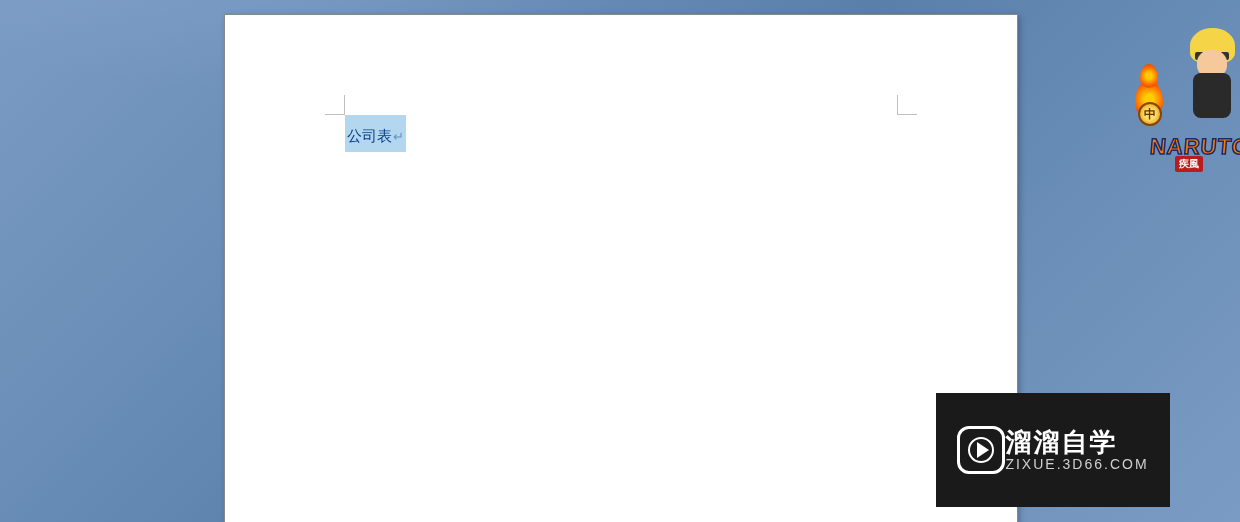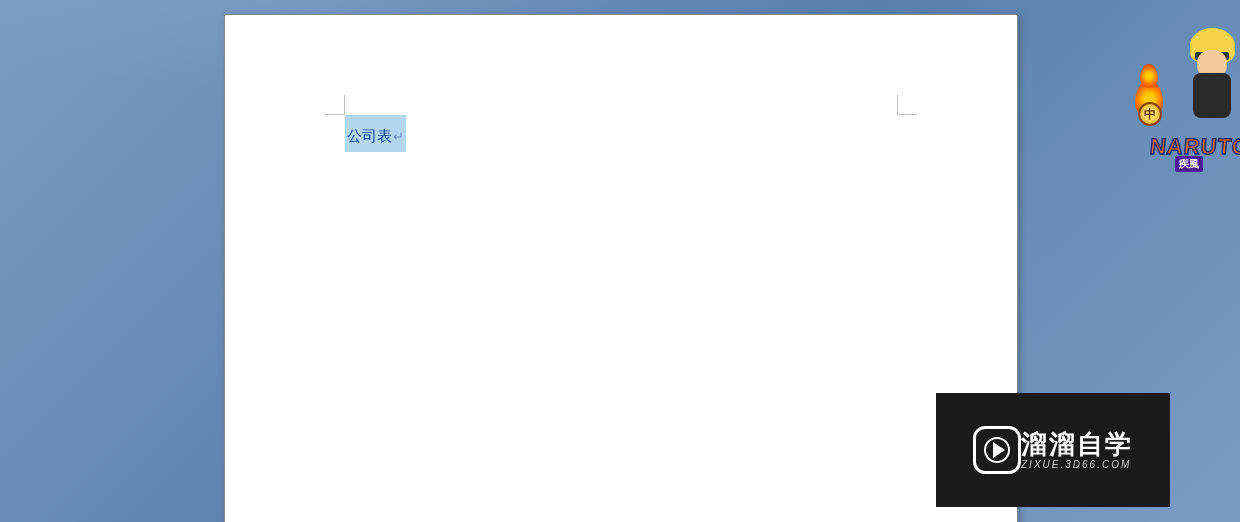--- a/index.html
+++ b/index.html
@@ -112,24 +112,23 @@
       display: flex;
       flex-direction: column;
     }
     .wm-title {
       font-size: 26px;
       font-weight: bold;
       letter-spacing: 2px;
       line-height: 1.1;
     }
     .wm-url {
-      font-size: 10px;
+      font-size: 14px;
       letter-spacing: 2px;
       color: #d0d0d0;
-      font-style: italic;
     }
     .character-art {
       position: absolute;
       right: -10px;
       top: 18px;
       width: 120px;
       height: 150px;
       pointer-events: none;
     }
     .char-flames {
@@ -216,21 +215,21 @@
       -webkit-text-stroke: 1.5px #1a2a6b;
       letter-spacing: 1px;
       transform: skewX(-5deg);
     }
     .title-sub {
       position: absolute;
       bottom: -4px;
       left: 45px;
       font-size: 10px;
       color: #fff;
-      background: #4c1d95;
+      background: #b91c1c;
       padding: 1px 4px;
       border-radius: 2px;
       font-weight: bold;
     }
   </style>
 </head>
 <body>
 
 <div class="bg-wave"></div>
 

